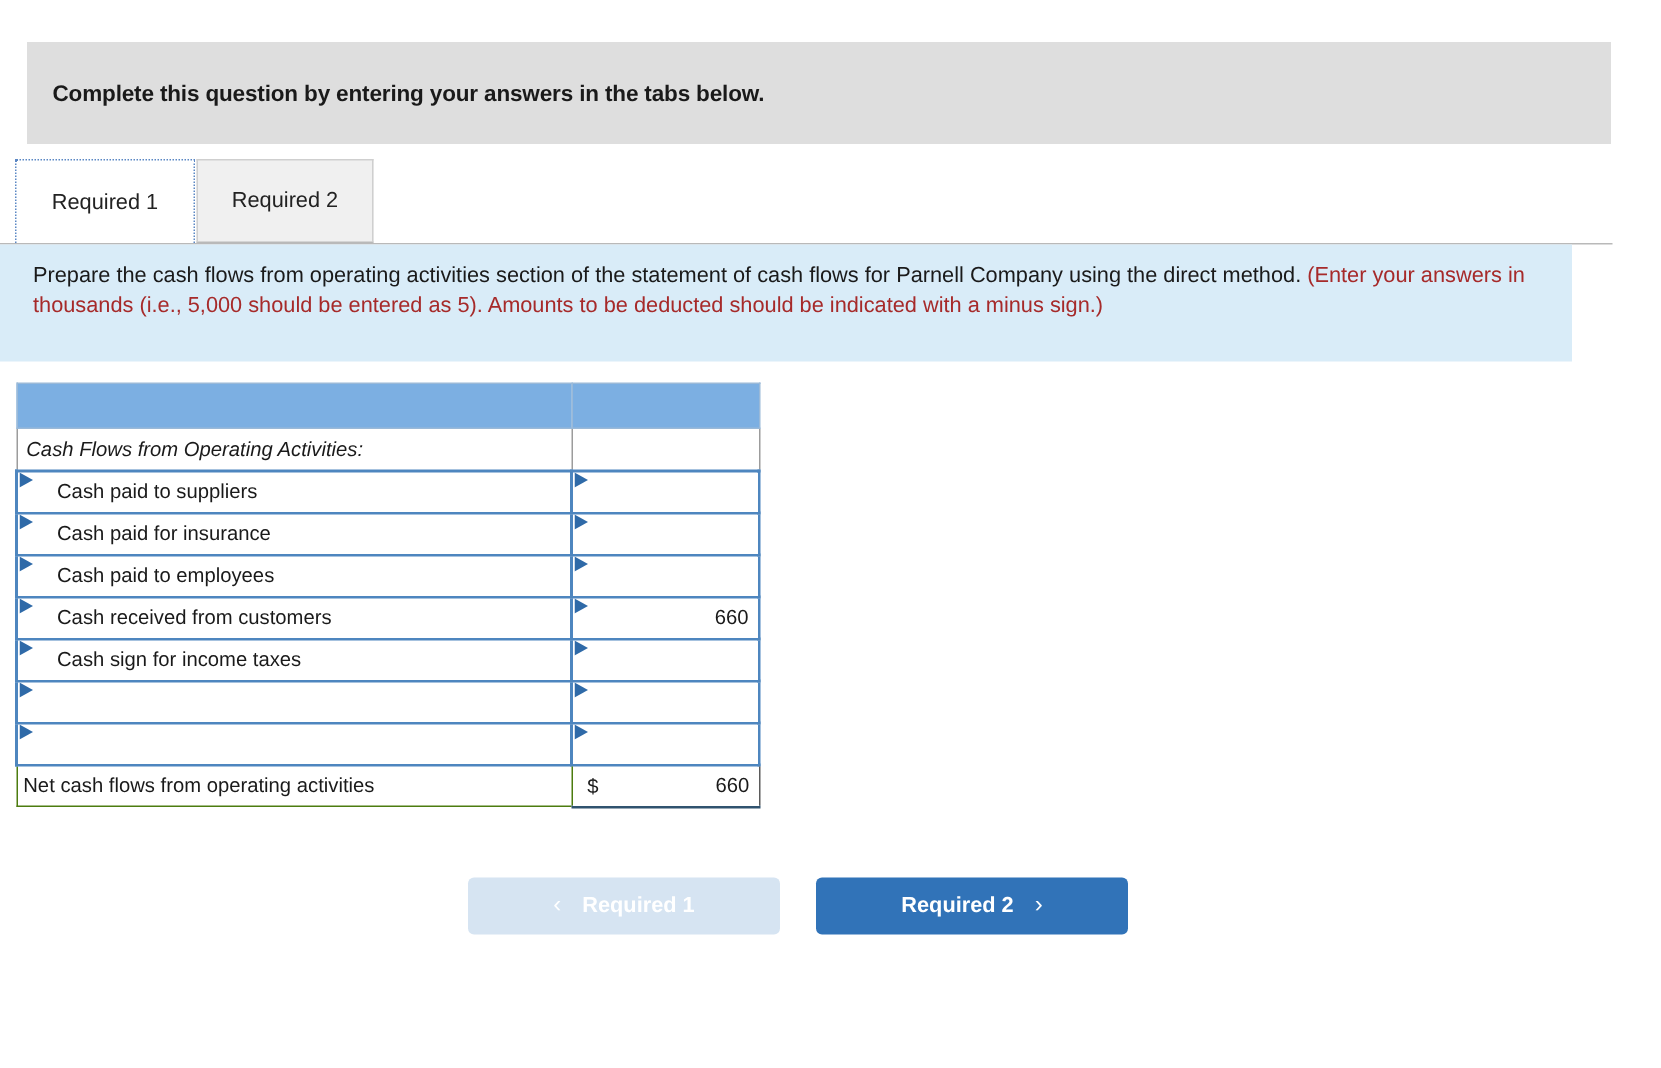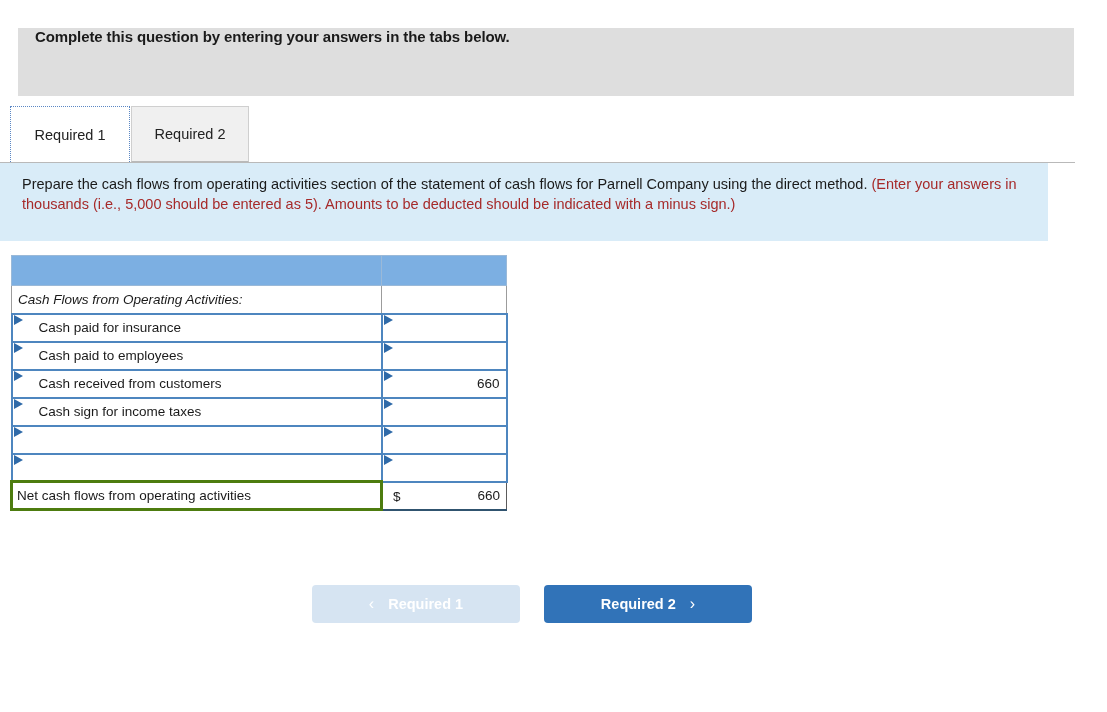--- a/index.html
+++ b/index.html
@@ -19,20 +19,21 @@
 
   
   .banner {
     position: absolute;
     left: 18px;
     top: 28px;
     width: 1056px;
     height: 68px;
     background: #dedede;
     display: flex;
+    align-items: center;
   }
   .banner-text {
     font-size: 15px;
     font-weight: bold;
     color: #1a1a1a;
     padding-left: 17px;
     letter-spacing: -0.1px;
   }
 
   
@@ -165,21 +166,21 @@
     top: 0;
     border-left: 9px solid #2f6aa8;
     border-top: 5px solid transparent;
     border-bottom: 5px solid transparent;
     height: 0;
     width: 0;
   }
 
   
   td.total-label {
-    border: 3px solid #4d7c0f;
+    border: 1px solid #4d7c0f;
     padding-left: 4px;
     background: #ffffff;
   }
   td.total-value {
     border: 1px solid #5b5b5b;
     border-top: 2px solid #30536f;
     border-bottom: 2px solid #30536f;
     background: #ffffff;
     position: relative;
     padding: 0 6px 0 8px;
@@ -260,20 +261,30 @@
       <tr class="hdr">
         <td></td>
         <td></td>
       </tr>
 
       <tr>
         <td class="static-label">Cash Flows from Operating Activities:</td>
         <td class="static-blank"></td>
       </tr>
 
+      <tr>
+        <td class="cell">
+          <span class="corner"></span>
+          <span>Cash paid to suppliers</span>
+        </td>
+        <td class="cell value">
+          <span class="corner"></span>
+          <span></span>
+        </td>
+      </tr>
 
       <tr>
         <td class="cell">
           <span class="corner"></span>
           <span>Cash paid for insurance</span>
         </td>
         <td class="cell value">
           <span class="corner"></span>
           <span></span>
         </td>

